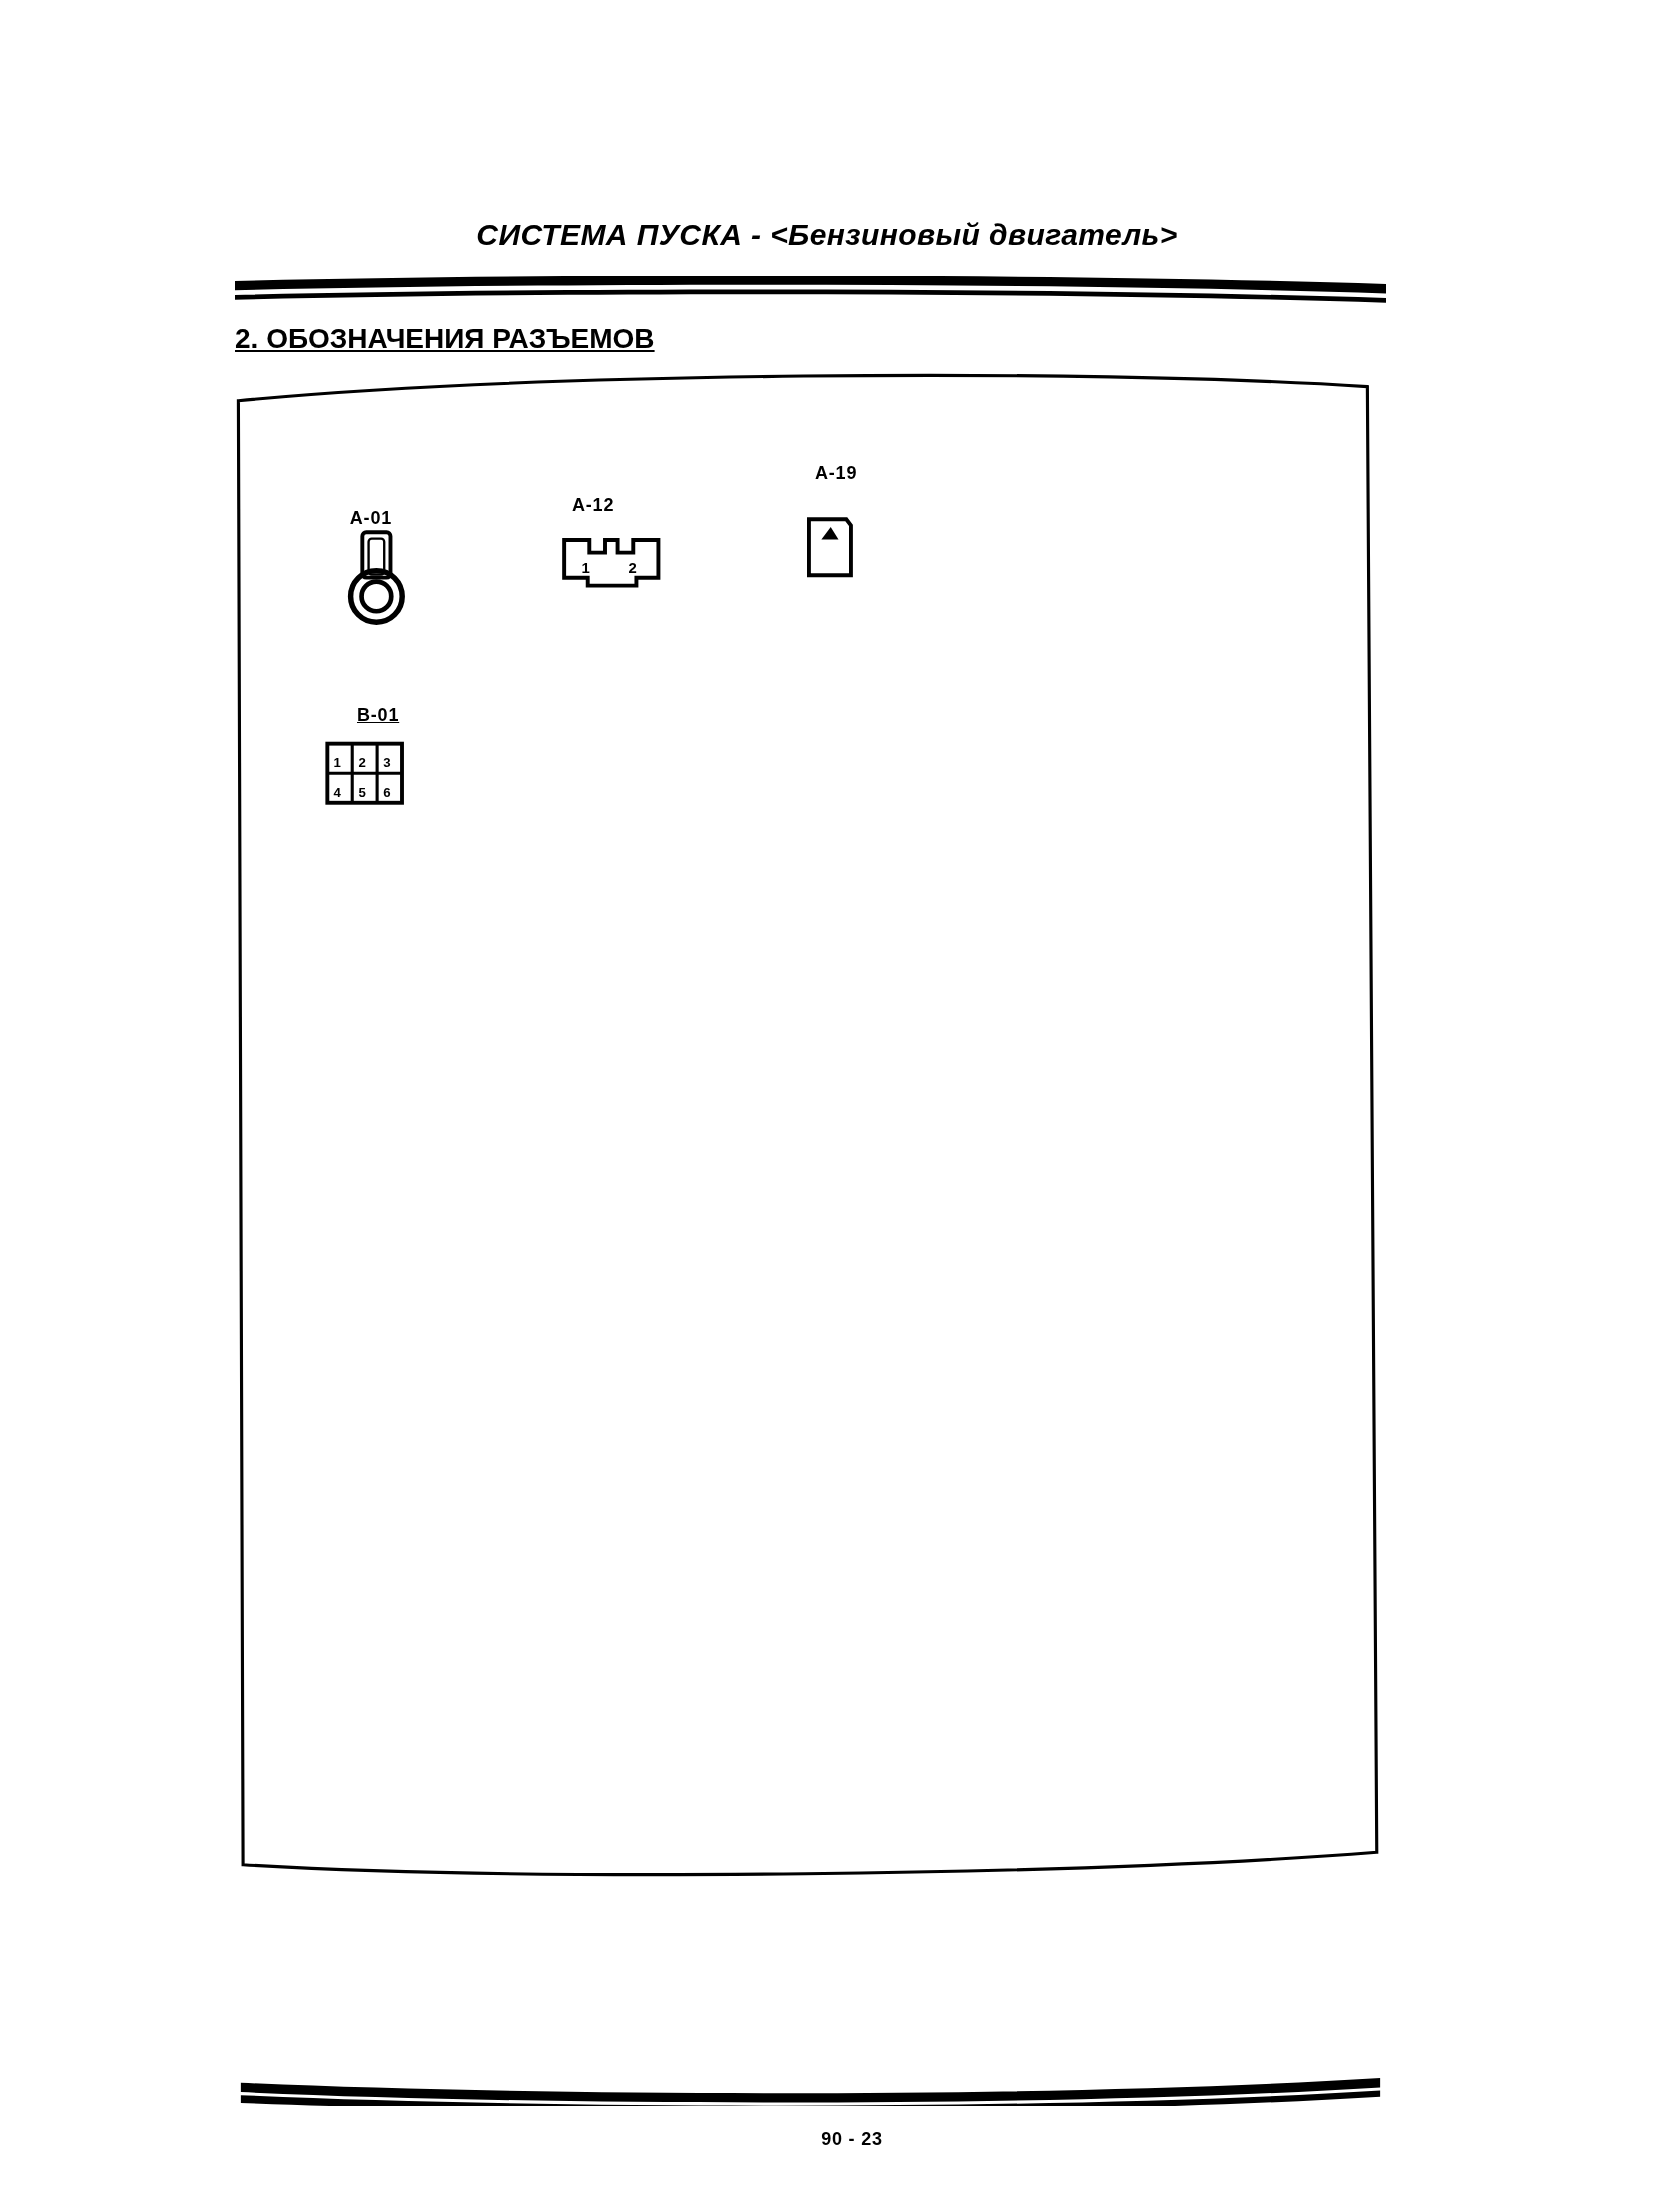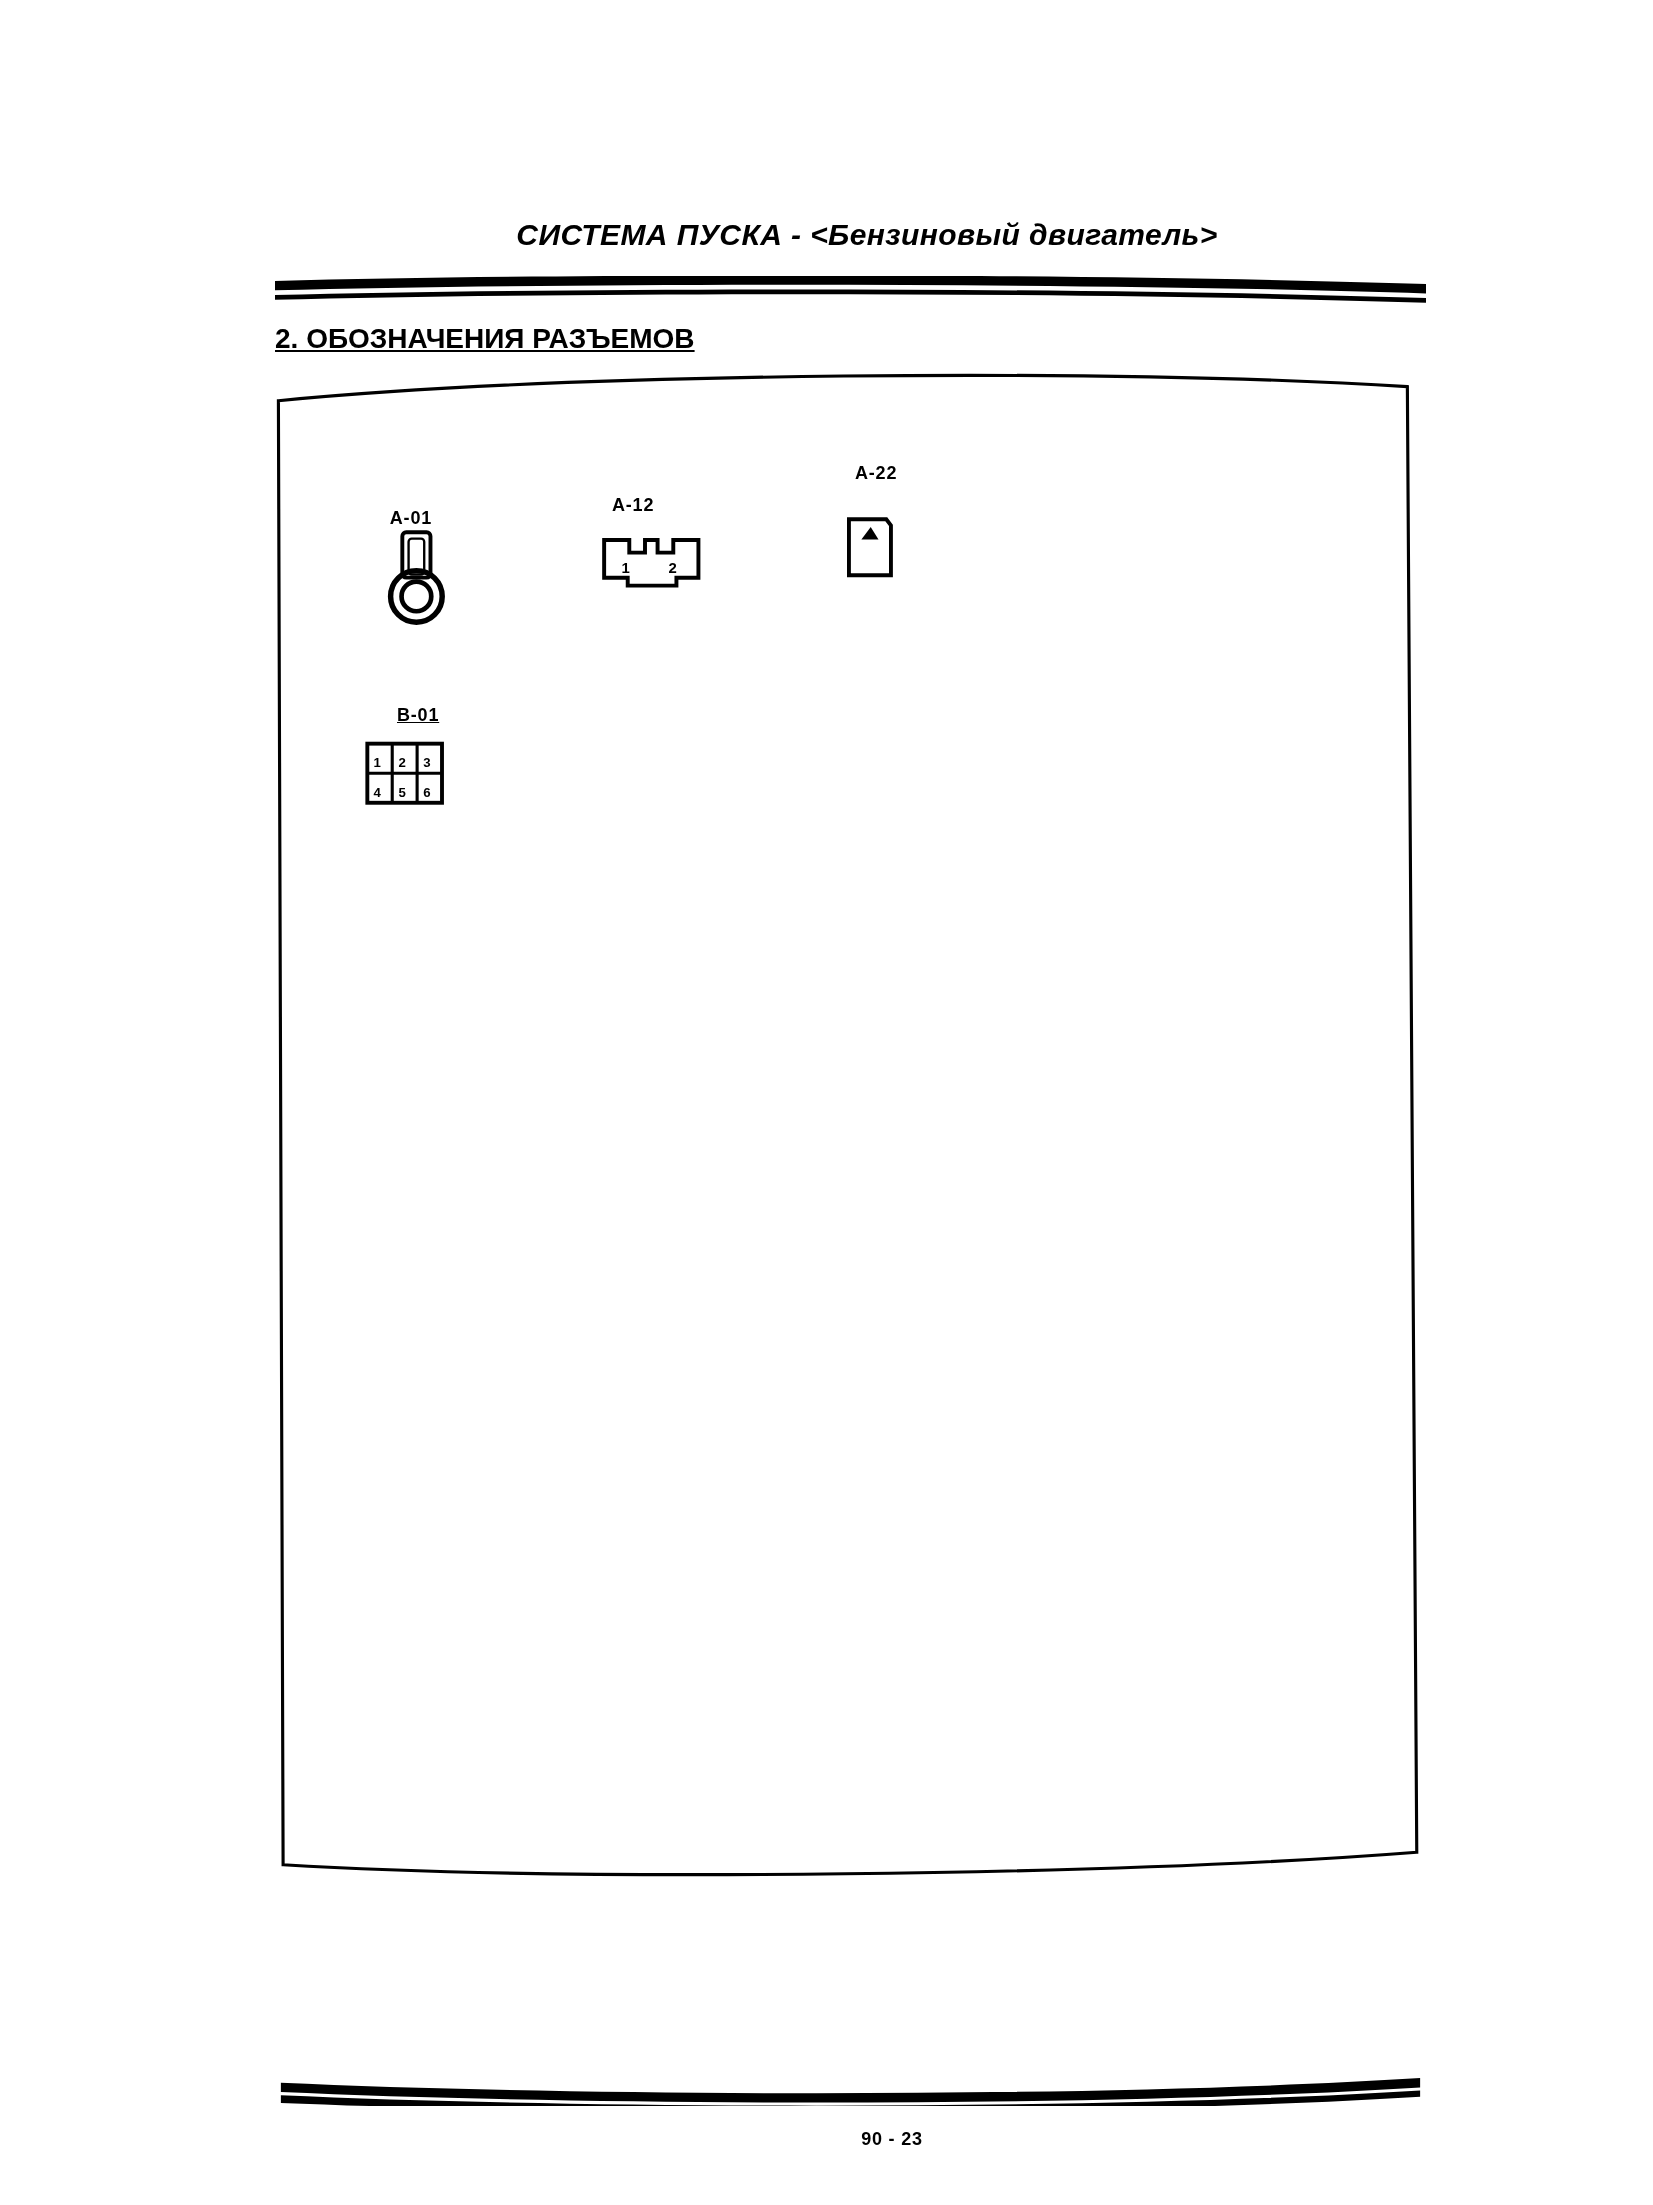--- a/index.html
+++ b/index.html
@@ -14,21 +14,20 @@
     font-family: "Liberation Sans", sans-serif;
     color: #000000;
     overflow: hidden;
   }
 
   .page {
     position: absolute;
     left: 0; top: 0;
     width: 1566px;
     height: 2205px;
-    margin-left: 40px;
   }
 
   
   .header-title {
     position: absolute;
     left: 0;
     top: 218px;
     width: 1654px;
     text-align: center;
     font-size: 30px;
@@ -156,21 +155,21 @@
           <path d="M4 14 L36 14 L36 30 L56 30 L56 14 L72 14 L72 30 L92 30 L92 14 L124 14
                    L124 62 L96 62 L96 72 L34 72 L34 62 L4 62 Z" fill="none" stroke="#000000" stroke-width="5"></path>
           <text x="26" y="56" font-family="Liberation Sans, sans-serif" font-size="19" font-weight="bold" fill="#000000">1</text>
           <text x="86" y="56" font-family="Liberation Sans, sans-serif" font-size="19" font-weight="bold" fill="#000000">2</text>
         </svg>
       </div>
     </div>
 
     
     <div class="connector" style="left:572px; top:103px;">
-      <div class="connector-label" style="left:11px; top:0;">A-22</div>
+      <div class="connector-label" style="left:11px; top:0;">A-19</div>
       <div class="connector-figure fig-a22" style="top:50px;">
         <svg width="55" height="70" viewBox="0 0 70 90" xmlns="http://www.w3.org/2000/svg">
           <path d="M6 8 L54 8 L60 16 L60 80 L6 80 Z" fill="none" stroke="#000000" stroke-width="5"></path>
           <path d="M22 34 L34 18 L44 34 Z" fill="#000000"></path>
         </svg>
       </div>
     </div>
 
     
     <div class="connector" style="left:92px; top:345px;">

